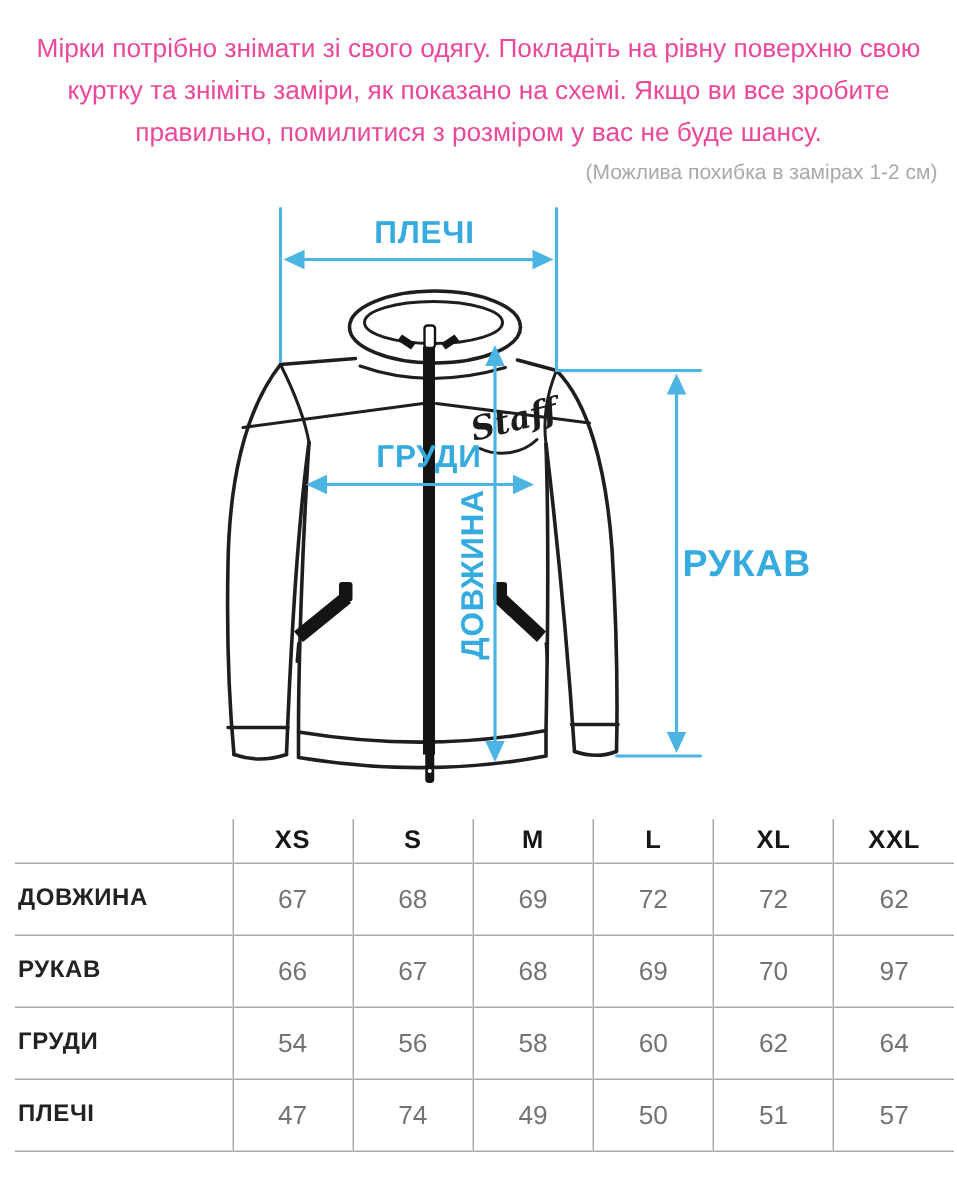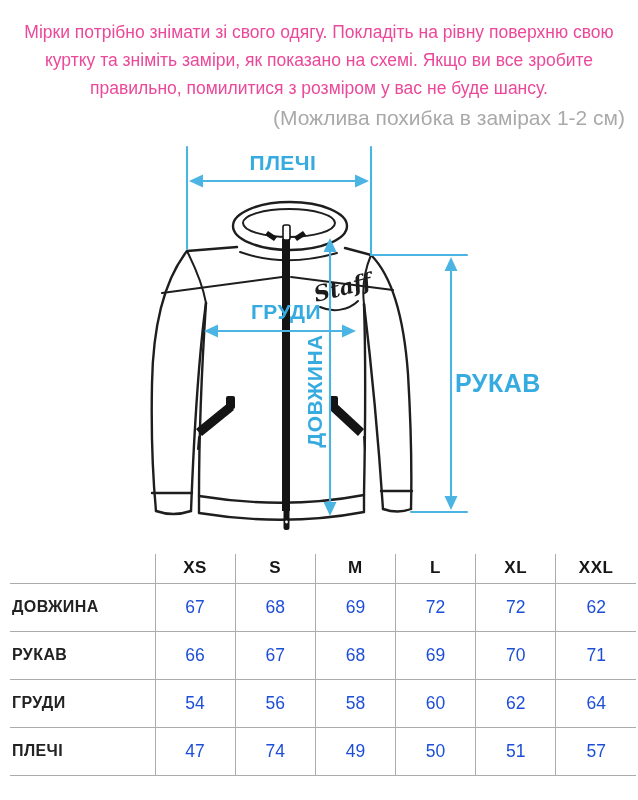--- a/index.html
+++ b/index.html
@@ -15,21 +15,21 @@
     margin:18px auto 0 auto;
     width:600px;
     text-align:center;
     font-size:17.5px;
     line-height:28px;
     color:#ec4899;
   }
   .note{
     margin:4px 13px 0 12px;
     text-align:right;
-    font-size:21px;
+    font-size:14px;
     color:#a9a9a9;
   }
 
   
   .diagram{width:638px;height:408px;margin-top:14px;position:relative;}
   .diagram svg{display:block;}
   .jacket-line{fill:none;stroke:#1e1e1e;stroke-width:2.4;stroke-linecap:round;stroke-linejoin:round;}
   .jacket-thin{fill:none;stroke:#1e1e1e;stroke-width:2;stroke-linecap:round;}
   .jacket-fill{fill:#141414;stroke:none;}
   .measure{fill:none;stroke:#4cb4e2;stroke-width:2.1;stroke-linecap:round;}
@@ -61,21 +61,21 @@
     padding:0;
     text-align:center;
     vertical-align:middle;
   }
   table.sizes th:not(:first-child), table.sizes td:not(:first-child){
     border-left:1.5px solid #ababab;
   }
   table.sizes thead tr{height:29px;border-bottom:1.5px solid #ababab;}
   table.sizes tbody tr{height:48px;border-bottom:1.5px solid #ababab;}
   table.sizes th{font-size:17px;font-weight:bold;color:#161616;letter-spacing:0.5px;}
-  table.sizes td{font-size:17.5px;color:#1d4ed8;}
+  table.sizes td{font-size:17.5px;color:#737373;}
   table.sizes td.rowlabel{
     text-align:left;
     padding-left:2px;
     font-size:16px;
     font-weight:bold;
     color:#222;
     letter-spacing:0.4px;
   }
   col.labelcol{width:145px;}
 </style>
@@ -191,21 +191,21 @@
         <td>72</td>
         <td>62</td>
       </tr>
       <tr>
         <td class="rowlabel">РУКАВ</td>
         <td>66</td>
         <td>67</td>
         <td>68</td>
         <td>69</td>
         <td>70</td>
-        <td>71</td>
+        <td>97</td>
       </tr>
       <tr>
         <td class="rowlabel">ГРУДИ</td>
         <td>54</td>
         <td>56</td>
         <td>58</td>
         <td>60</td>
         <td>62</td>
         <td>64</td>
       </tr>

